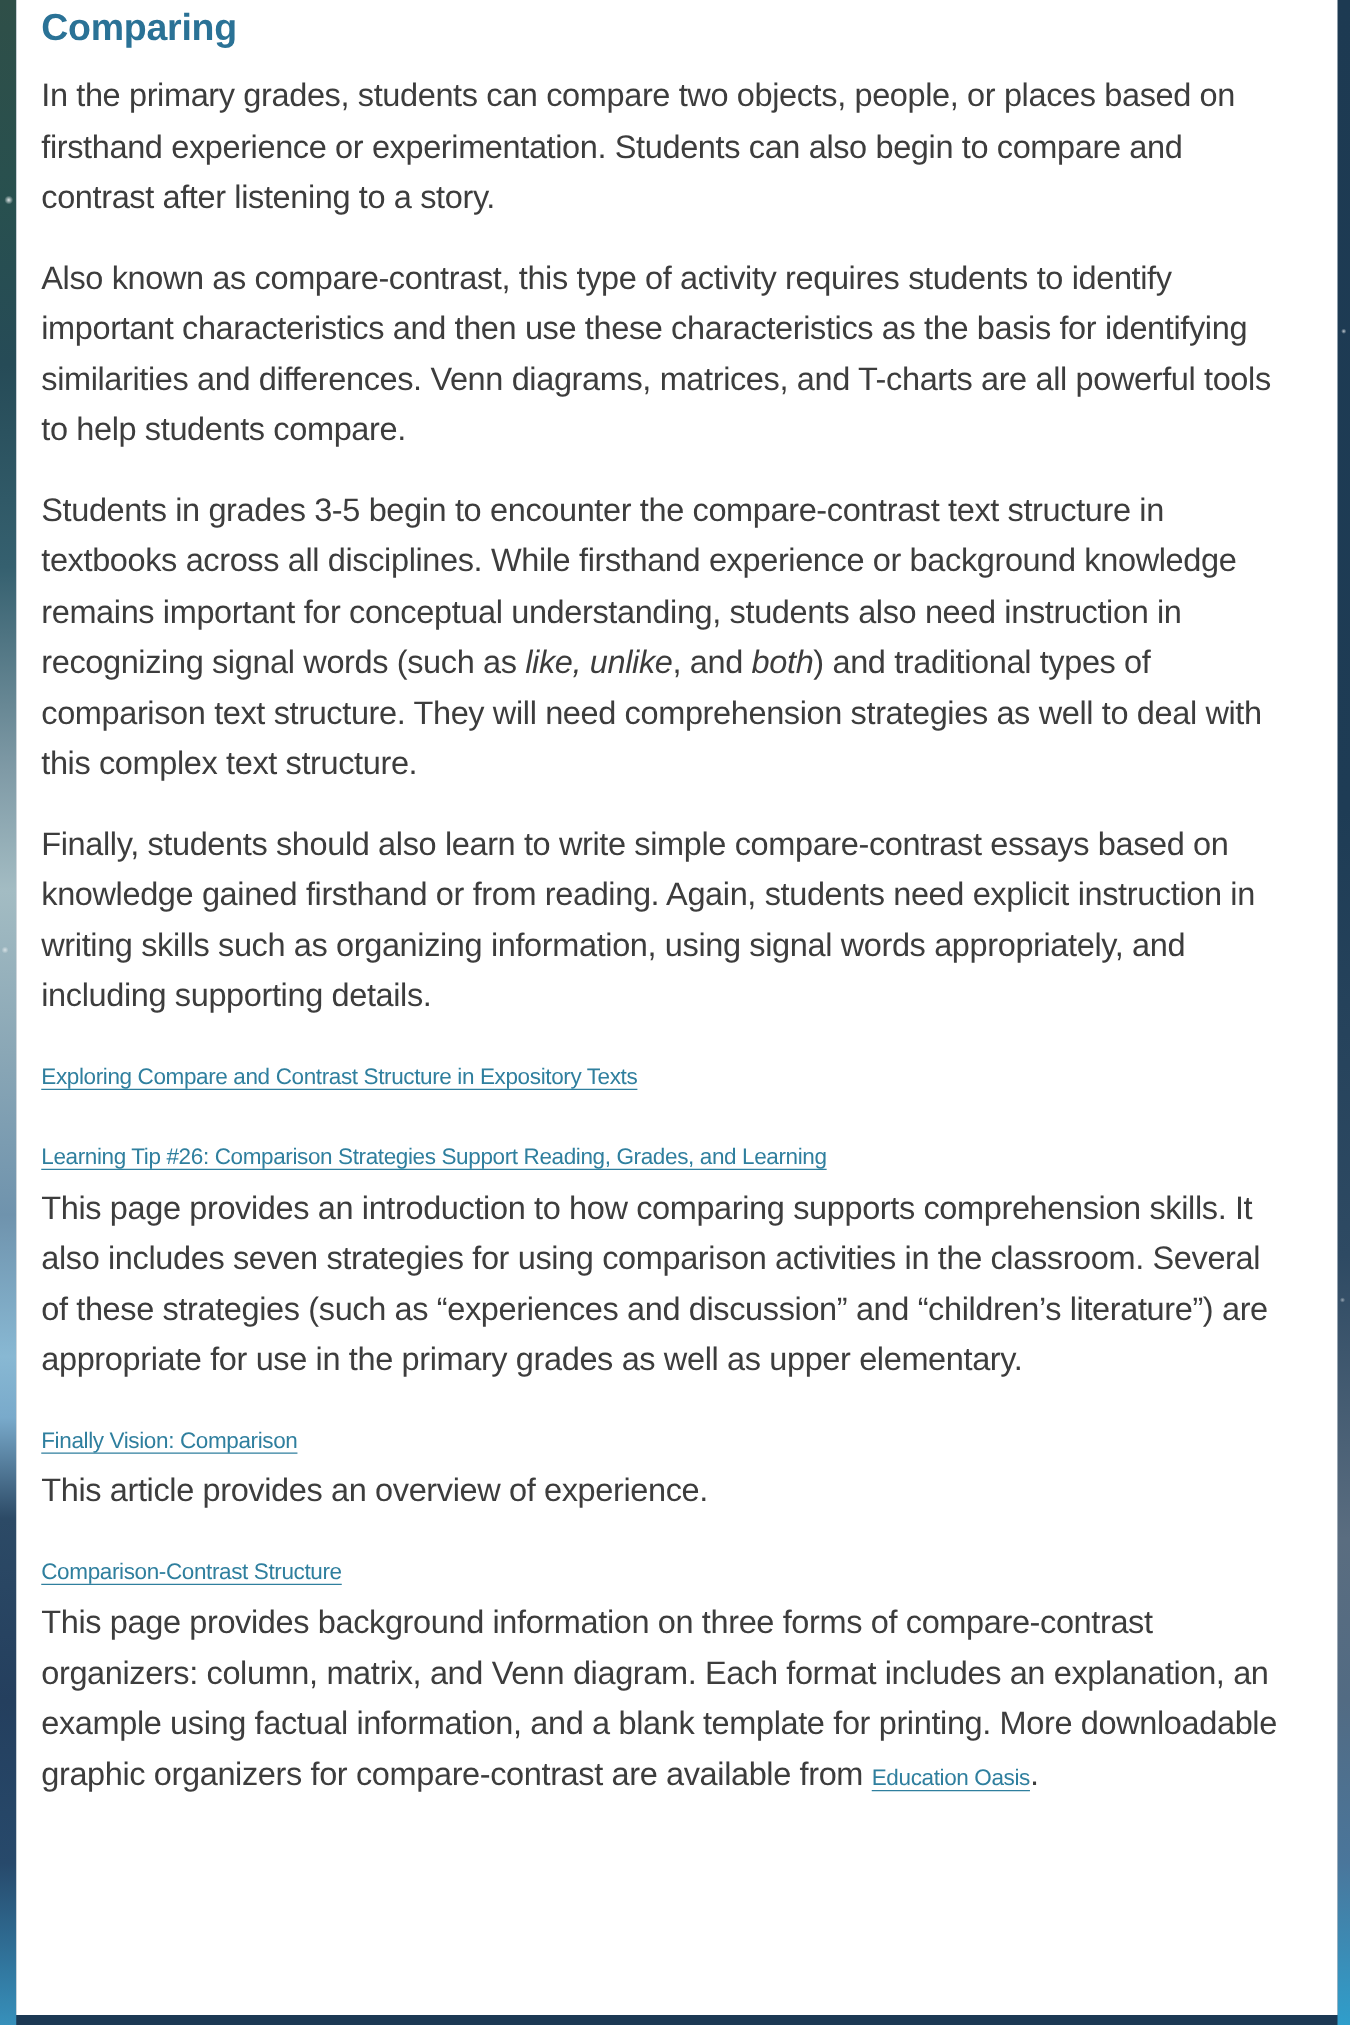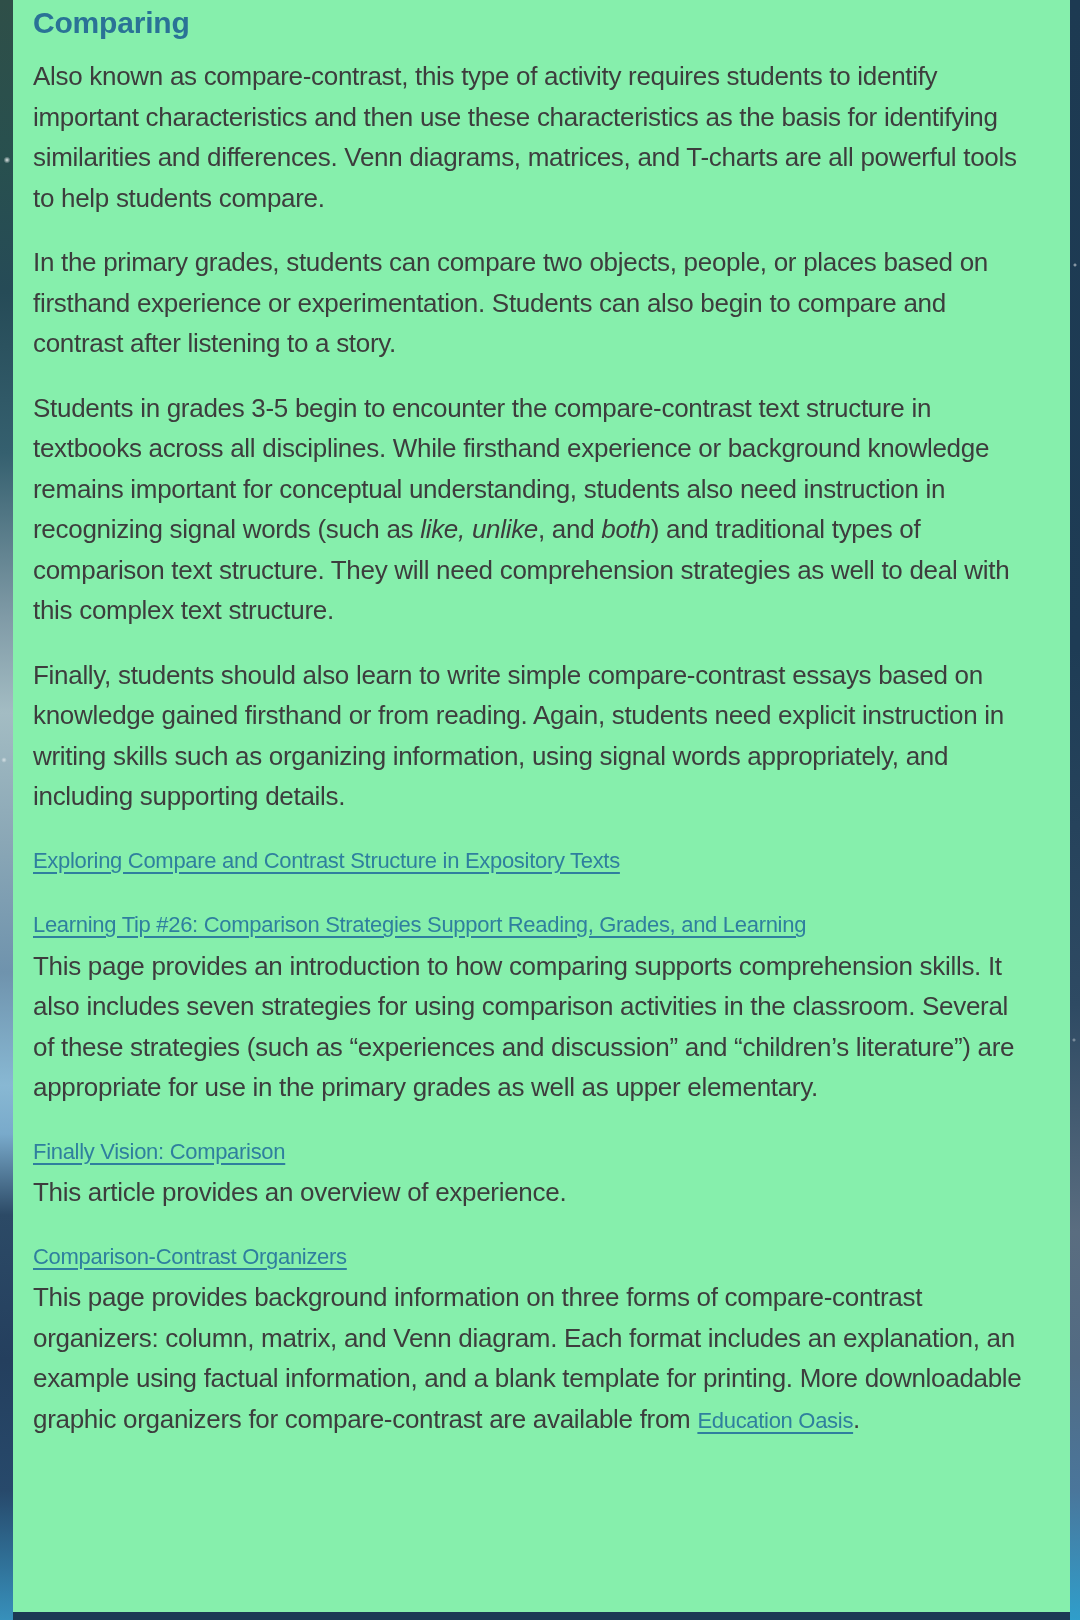--- a/index.html
+++ b/index.html
@@ -24,70 +24,70 @@
     right:0;width:10px;
     background:
       radial-gradient(circle 3px at 5px 265px, rgba(255,255,255,.7), rgba(255,255,255,0) 70%),
       radial-gradient(circle 3px at 4px 1040px, rgba(255,255,255,.5), rgba(255,255,255,0) 70%),
       linear-gradient(180deg,
         #1d3a52 0%, #1e3c55 40%, #2e4a63 62%, #5a6d80 76%,
         #526b83 84%, #4a769b 92%, #2f9ecb 100%);
   }
   .panel{
     position:absolute;left:13px;right:10px;top:0;bottom:8px;
-    background:#86efac;z-index:1;overflow:hidden;
+    background:#ffffff;z-index:1;overflow:hidden;
     padding:4px 42px 0 20px;box-sizing:border-box;
     color:#3d3d3d;
   }
   h1{
     font-size:30px;line-height:38px;margin:0 0 14px 0;
     color:#2a7296;font-weight:bold;letter-spacing:-0.2px;
   }
   p{
     font-size:26px;line-height:40.5px;margin:0 0 24px 0;
     letter-spacing:-0.3px;
   }
   em{}
   .resource{margin:0 0 24px 0;}
   .resource p{margin:0;}
   a{
     color:#2f7f9e;text-decoration:underline;text-underline-offset:4px;
-    font-size:22px;line-height:40.5px;letter-spacing:-0.3px;cursor:pointer;
+    font-size:18px;line-height:40.5px;letter-spacing:-0.3px;cursor:pointer;
   }
 </style>
 </head>
 <body>
 
 <div class="bg-strip bg-left"></div>
 <div class="bg-strip bg-right"></div>
 
 <div class="panel">
 
   <h1>Comparing</h1>
 
+  <p>In the primary grades, students can compare two objects, people, or places based on firsthand experience or experimentation. Students can also begin to compare and contrast after listening to a story.</p>
+
   <p>Also known as compare-contrast, this type of activity requires students to identify important characteristics and then use these characteristics as the basis for identifying similarities and differences. Venn diagrams, matrices, and T-charts are all powerful tools to help students compare.</p>
-
-  <p>In the primary grades, students can compare two objects, people, or places based on firsthand experience or experimentation. Students can also begin to compare and contrast after listening to a story.</p>
 
   <p><span>Students in grades 3-5 begin to encounter the compare-contrast text structure in textbooks across all disciplines. While firsthand experience or background knowledge remains important for conceptual understanding, students also need instruction in recognizing signal words (such as </span><em>like, unlike</em><span>, and </span><em>both</em><span>) and traditional types of comparison text structure. They will need comprehension strategies as well to deal with this complex text structure.</span></p>
 
   <p>Finally, students should also learn to write simple compare-contrast essays based on knowledge gained firsthand or from reading. Again, students need explicit instruction in writing skills such as organizing information, using signal words appropriately, and including supporting details.</p>
 
   <div class="resource">
     <a href="#" class="rlink">Exploring Compare and Contrast Structure in Expository Texts</a>
   </div>
 
   <div class="resource">
     <a href="#" class="rlink">Learning Tip #26: Comparison Strategies Support Reading, Grades, and Learning</a>
     <p class="rdesc">This page provides an introduction to how comparing supports comprehension skills. It also includes seven strategies for using comparison activities in the classroom. Several of these strategies (such as “experiences and discussion” and “children’s literature”) are appropriate for use in the primary grades as well as upper elementary.</p>
   </div>
 
   <div class="resource">
     <a href="#" class="rlink">Finally Vision: Comparison</a>
     <p class="rdesc">This article provides an overview of experience.</p>
   </div>
 
   <div class="resource">
-    <a href="#" class="rlink">Comparison-Contrast Organizers</a>
+    <a href="#" class="rlink">Comparison-Contrast Structure</a>
     <p class="rdesc"><span>This page provides background information on three forms of compare-contrast organizers: column, matrix, and Venn diagram. Each format includes an explanation, an example using factual information, and a blank template for printing. More downloadable graphic organizers for compare-contrast are available from </span><a href="#">Education Oasis</a><span>.</span></p>
   </div>
 
 </div>
 
 </body></html>

